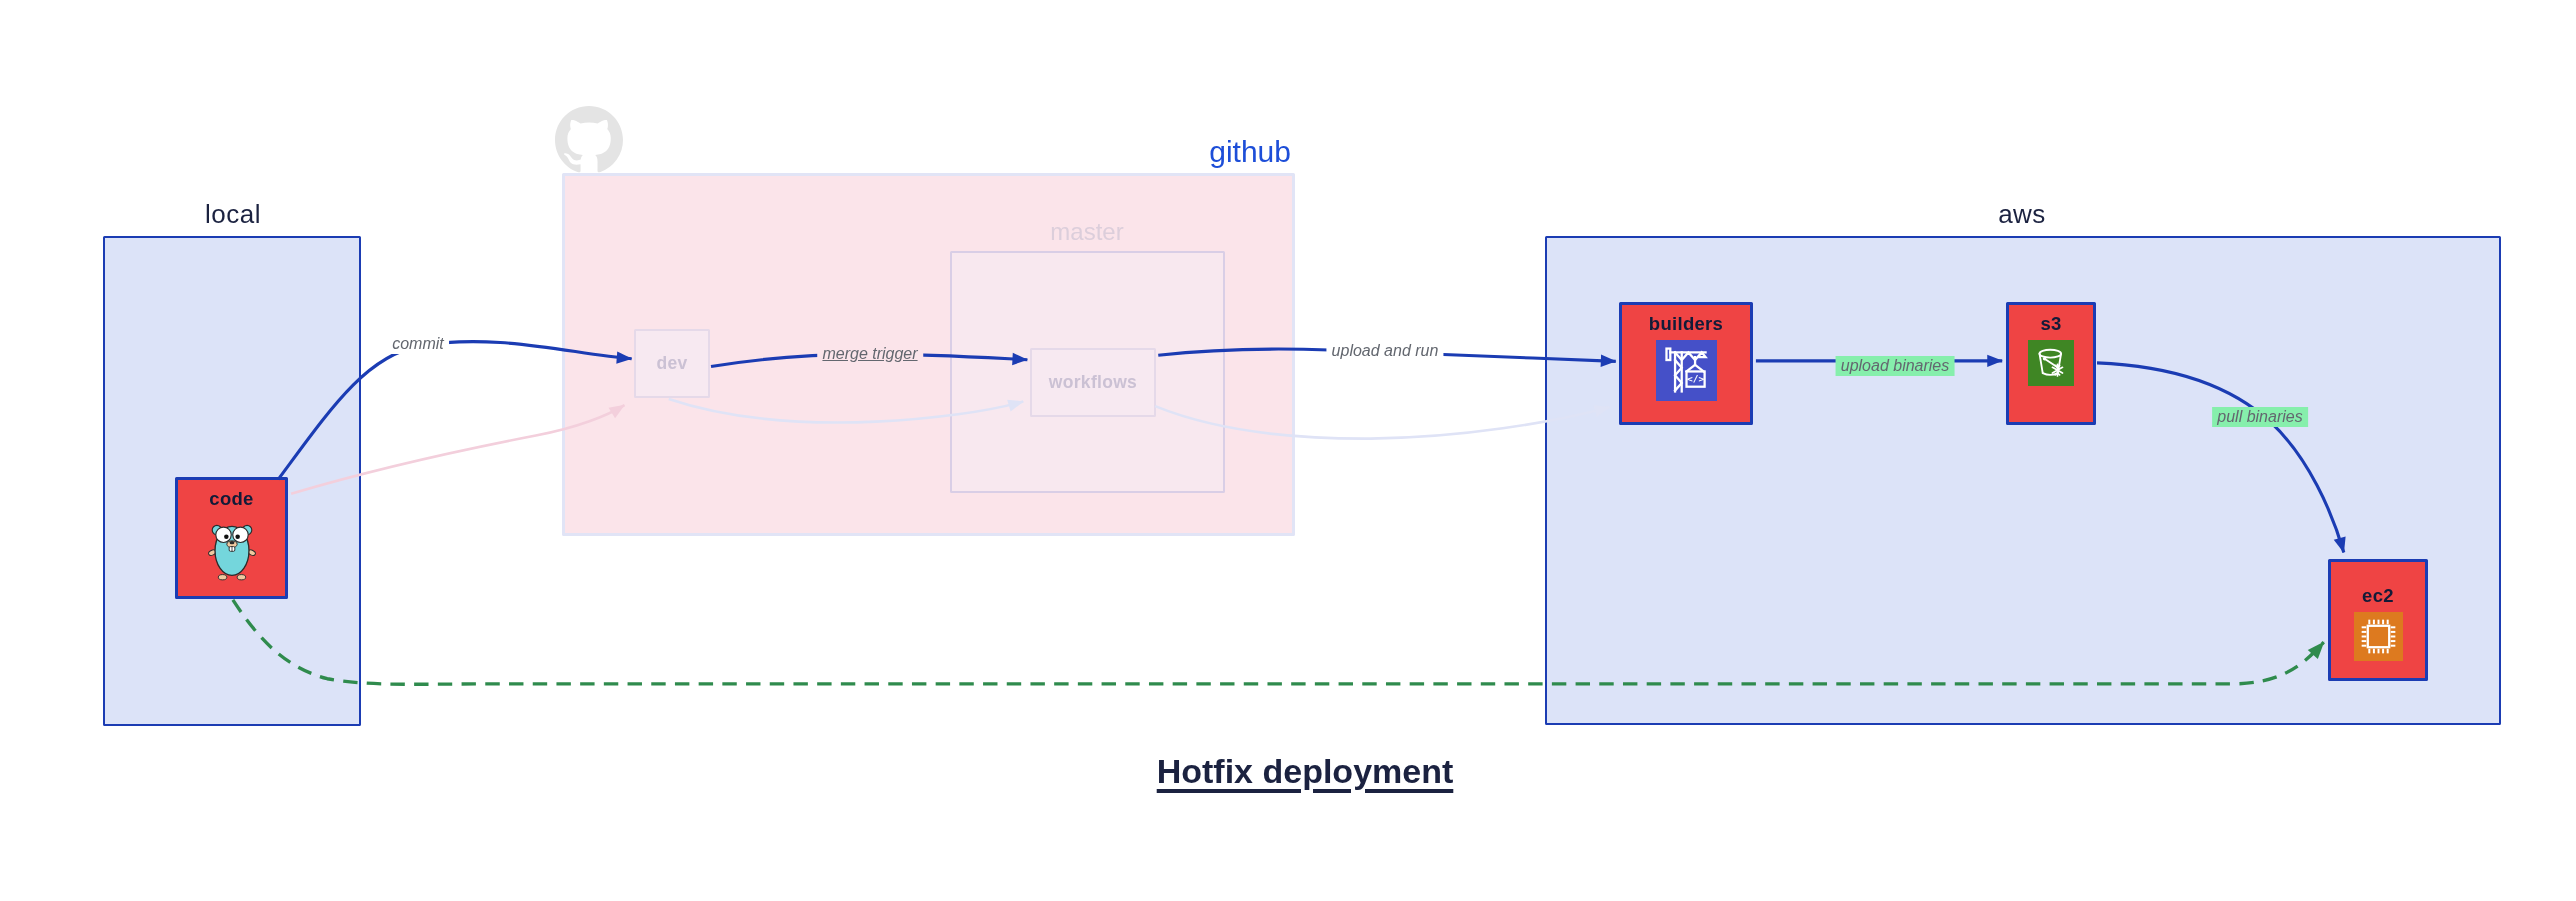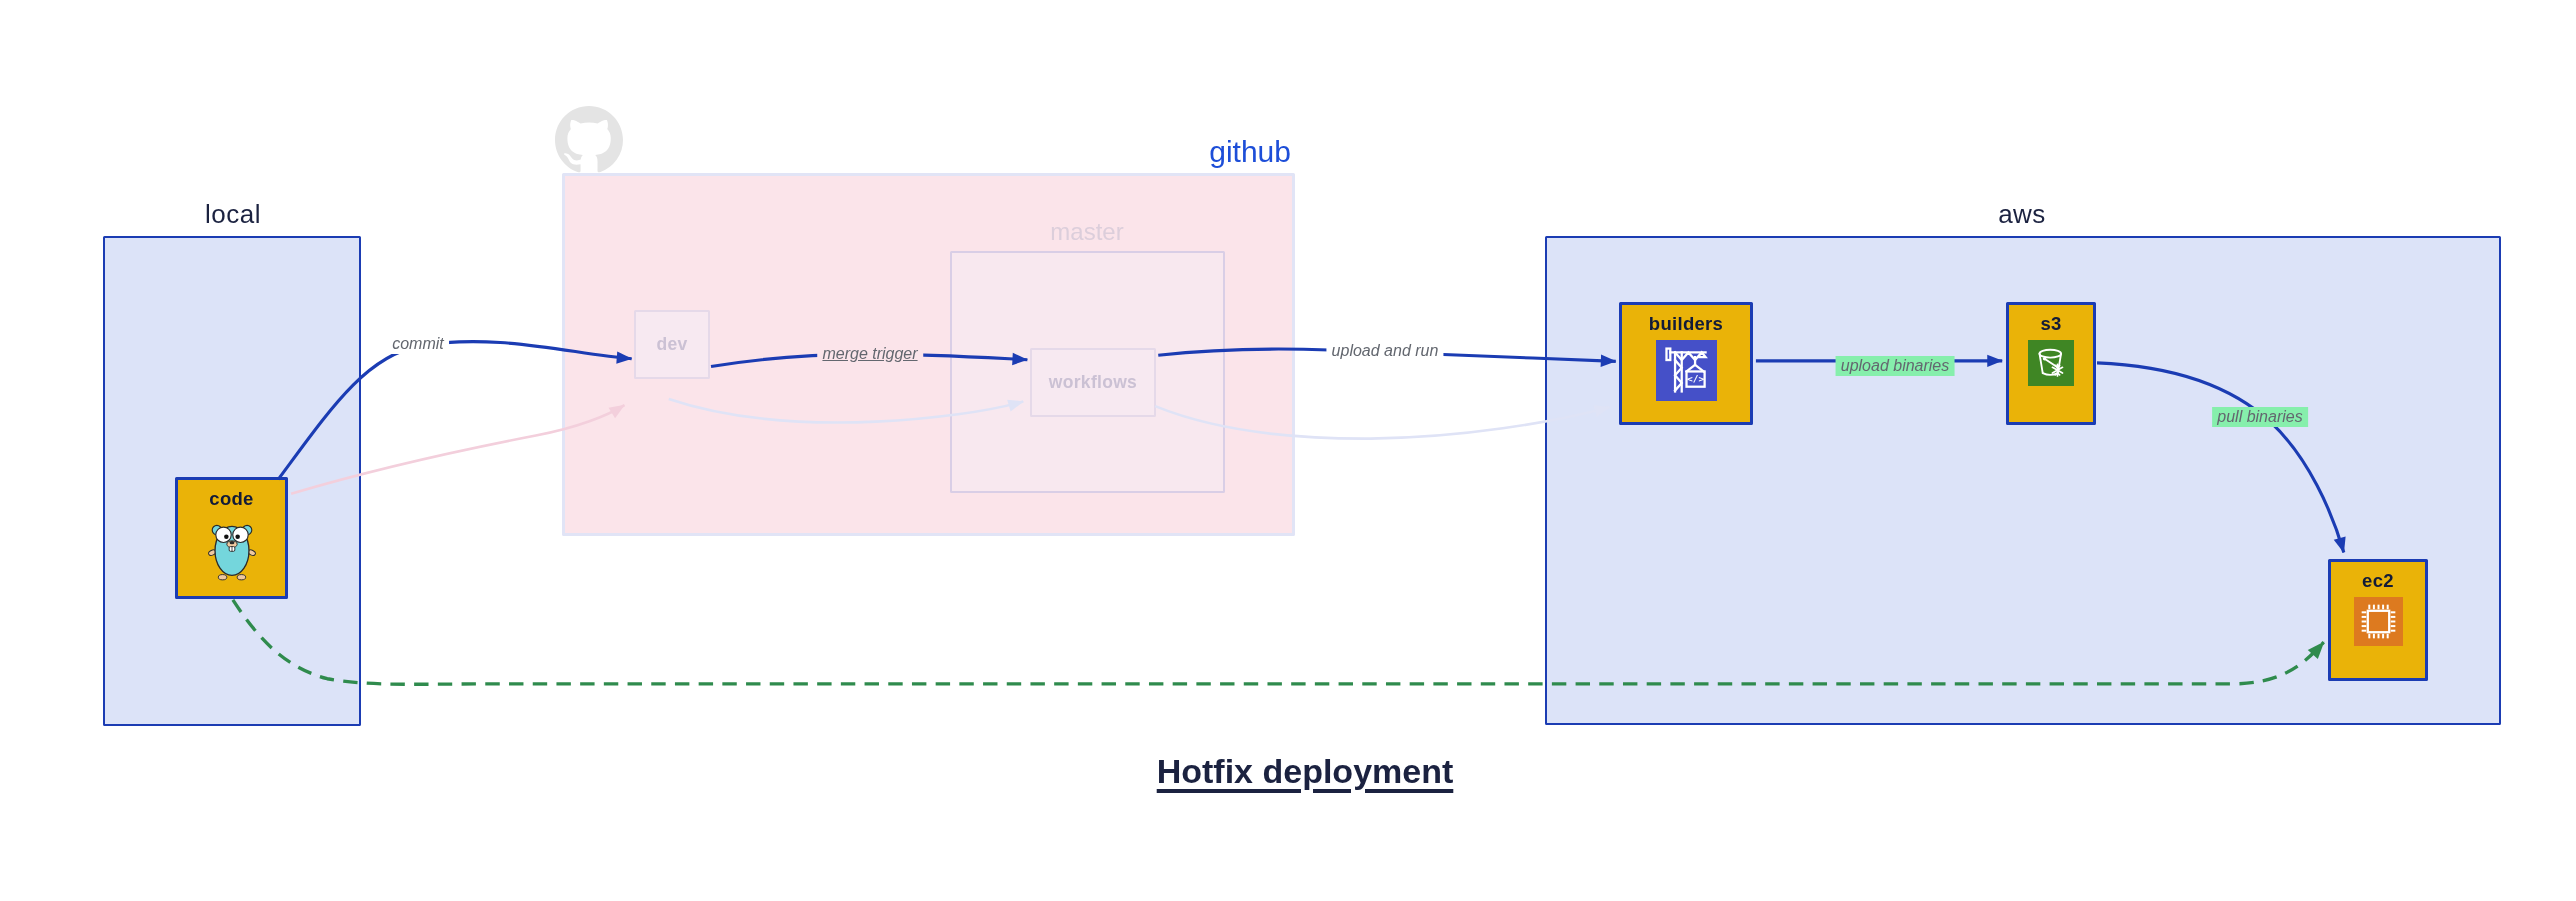--- a/index.html
+++ b/index.html
@@ -12,21 +12,21 @@
   .group.pink{background:#fbe4ea;border:3.6px solid #e1e4f6;}
   .group.master{background:#f8e8ef;border:2.6px solid #d9cee6;}
 
   .group-label{position:absolute;color:#1b2240;font-size:26px;letter-spacing:0.5px;
                transform:translate(-50%,-50%);white-space:nowrap;}
   .faded-label{position:absolute;white-space:nowrap;transform:translate(-50%,-50%);}
   .github-label{color:#1d4ed8;font-size:30px;transform:none;text-align:right;}
   .master-label{color:#dccedb;font-size:24px;}
 
   
-  .node{position:absolute;box-sizing:border-box;background:#eab308;border:3.1px solid #1b3cb3;
+  .node{position:absolute;box-sizing:border-box;background:#ef4444;border:3.1px solid #1b3cb3;
         border-radius:1.5px;display:flex;flex-direction:column;align-items:center;}
   .node-label{color:#121b38;font-weight:bold;font-size:18.5px;margin-top:8.2px;letter-spacing:0.3px;}
   .node .icon-wrap{flex:0 0 auto;margin-top:5.2px;}
 
   .faded-node{position:absolute;box-sizing:border-box;background:#f7e9f1;border:2.1px solid #e5d9e9;
         border-radius:1.5px;display:flex;align-items:center;justify-content:center;}
   .faded-node .node-label{color:#cbc1d4;margin:0;font-size:17.5px;}
 
   
   .edge-label{position:absolute;transform:translate(-50%,-50%);font-style:italic;
@@ -80,21 +80,21 @@
         <circle cx="24" cy="23" r="2.4" fill="#111111"></circle>
         <circle cx="36" cy="23" r="2.4" fill="#111111"></circle>
         <ellipse cx="30" cy="31" rx="5.5" ry="3.6" fill="#efc9a0" stroke="#2b2b2b" stroke-width="1"></ellipse>
         <ellipse cx="30" cy="29.4" rx="2.6" ry="1.7" fill="#2b2b2b"></ellipse>
         <rect x="27" y="33.5" width="6" height="5" rx="1.4" fill="#ffffff" stroke="#2b2b2b" stroke-width="1"></rect>
         <line x1="30" y1="33.5" x2="30" y2="38.5" stroke="#2b2b2b" stroke-width="0.9"></line>
       </svg>
     </div>
   </div>
 
-  <div class="faded-node" style="left:634px;top:310px;width:76px;height:69px;">
+  <div class="faded-node" style="left:634px;top:329px;width:76px;height:69px;">
     <div class="node-label">dev</div>
   </div>
 
   <div class="faded-node" style="left:1030px;top:348px;width:126px;height:69px;">
     <div class="node-label">workflows</div>
   </div>
 
   <div class="node" style="left:1619px;top:302px;width:134px;height:123px;">
     <div class="node-label">builders</div>
     <div class="icon-wrap">
@@ -131,21 +131,21 @@
             <line x1="34" y1="38" x2="48" y2="46"></line>
             <line x1="48" y1="38" x2="34" y2="46"></line>
             <path d="M38 35.5 L41 38 L44 35.5 M38 48.5 L41 46 L44 48.5"></path>
           </g>
         </g>
         <circle cx="23" cy="26" r="2.4" fill="#ffffff"></circle>
       </svg>
     </div>
   </div>
 
-  <div class="node" style="left:2328px;top:559px;width:100px;height:122px;">
+  <div class="node" style="left:2328px;top:559px;width:100px;height:122px;justify-content:center;">
     <div class="node-label">ec2</div>
     <div class="icon-wrap">
       <svg width="49" height="49" viewBox="0 0 64 64">
         <rect x="0" y="0" width="64" height="64" fill="#dd7a1f"></rect>
         <rect x="18" y="18" width="28" height="28" fill="none" stroke="#ffffff" stroke-width="3"></rect>
         <g stroke="#ffffff" stroke-width="2.6">
           <line x1="20" y1="10" x2="20" y2="16"></line>
             <line x1="26" y1="10" x2="26" y2="16"></line>
           <line x1="32" y1="10" x2="32" y2="16"></line>
             <line x1="38" y1="10" x2="38" y2="16"></line>

